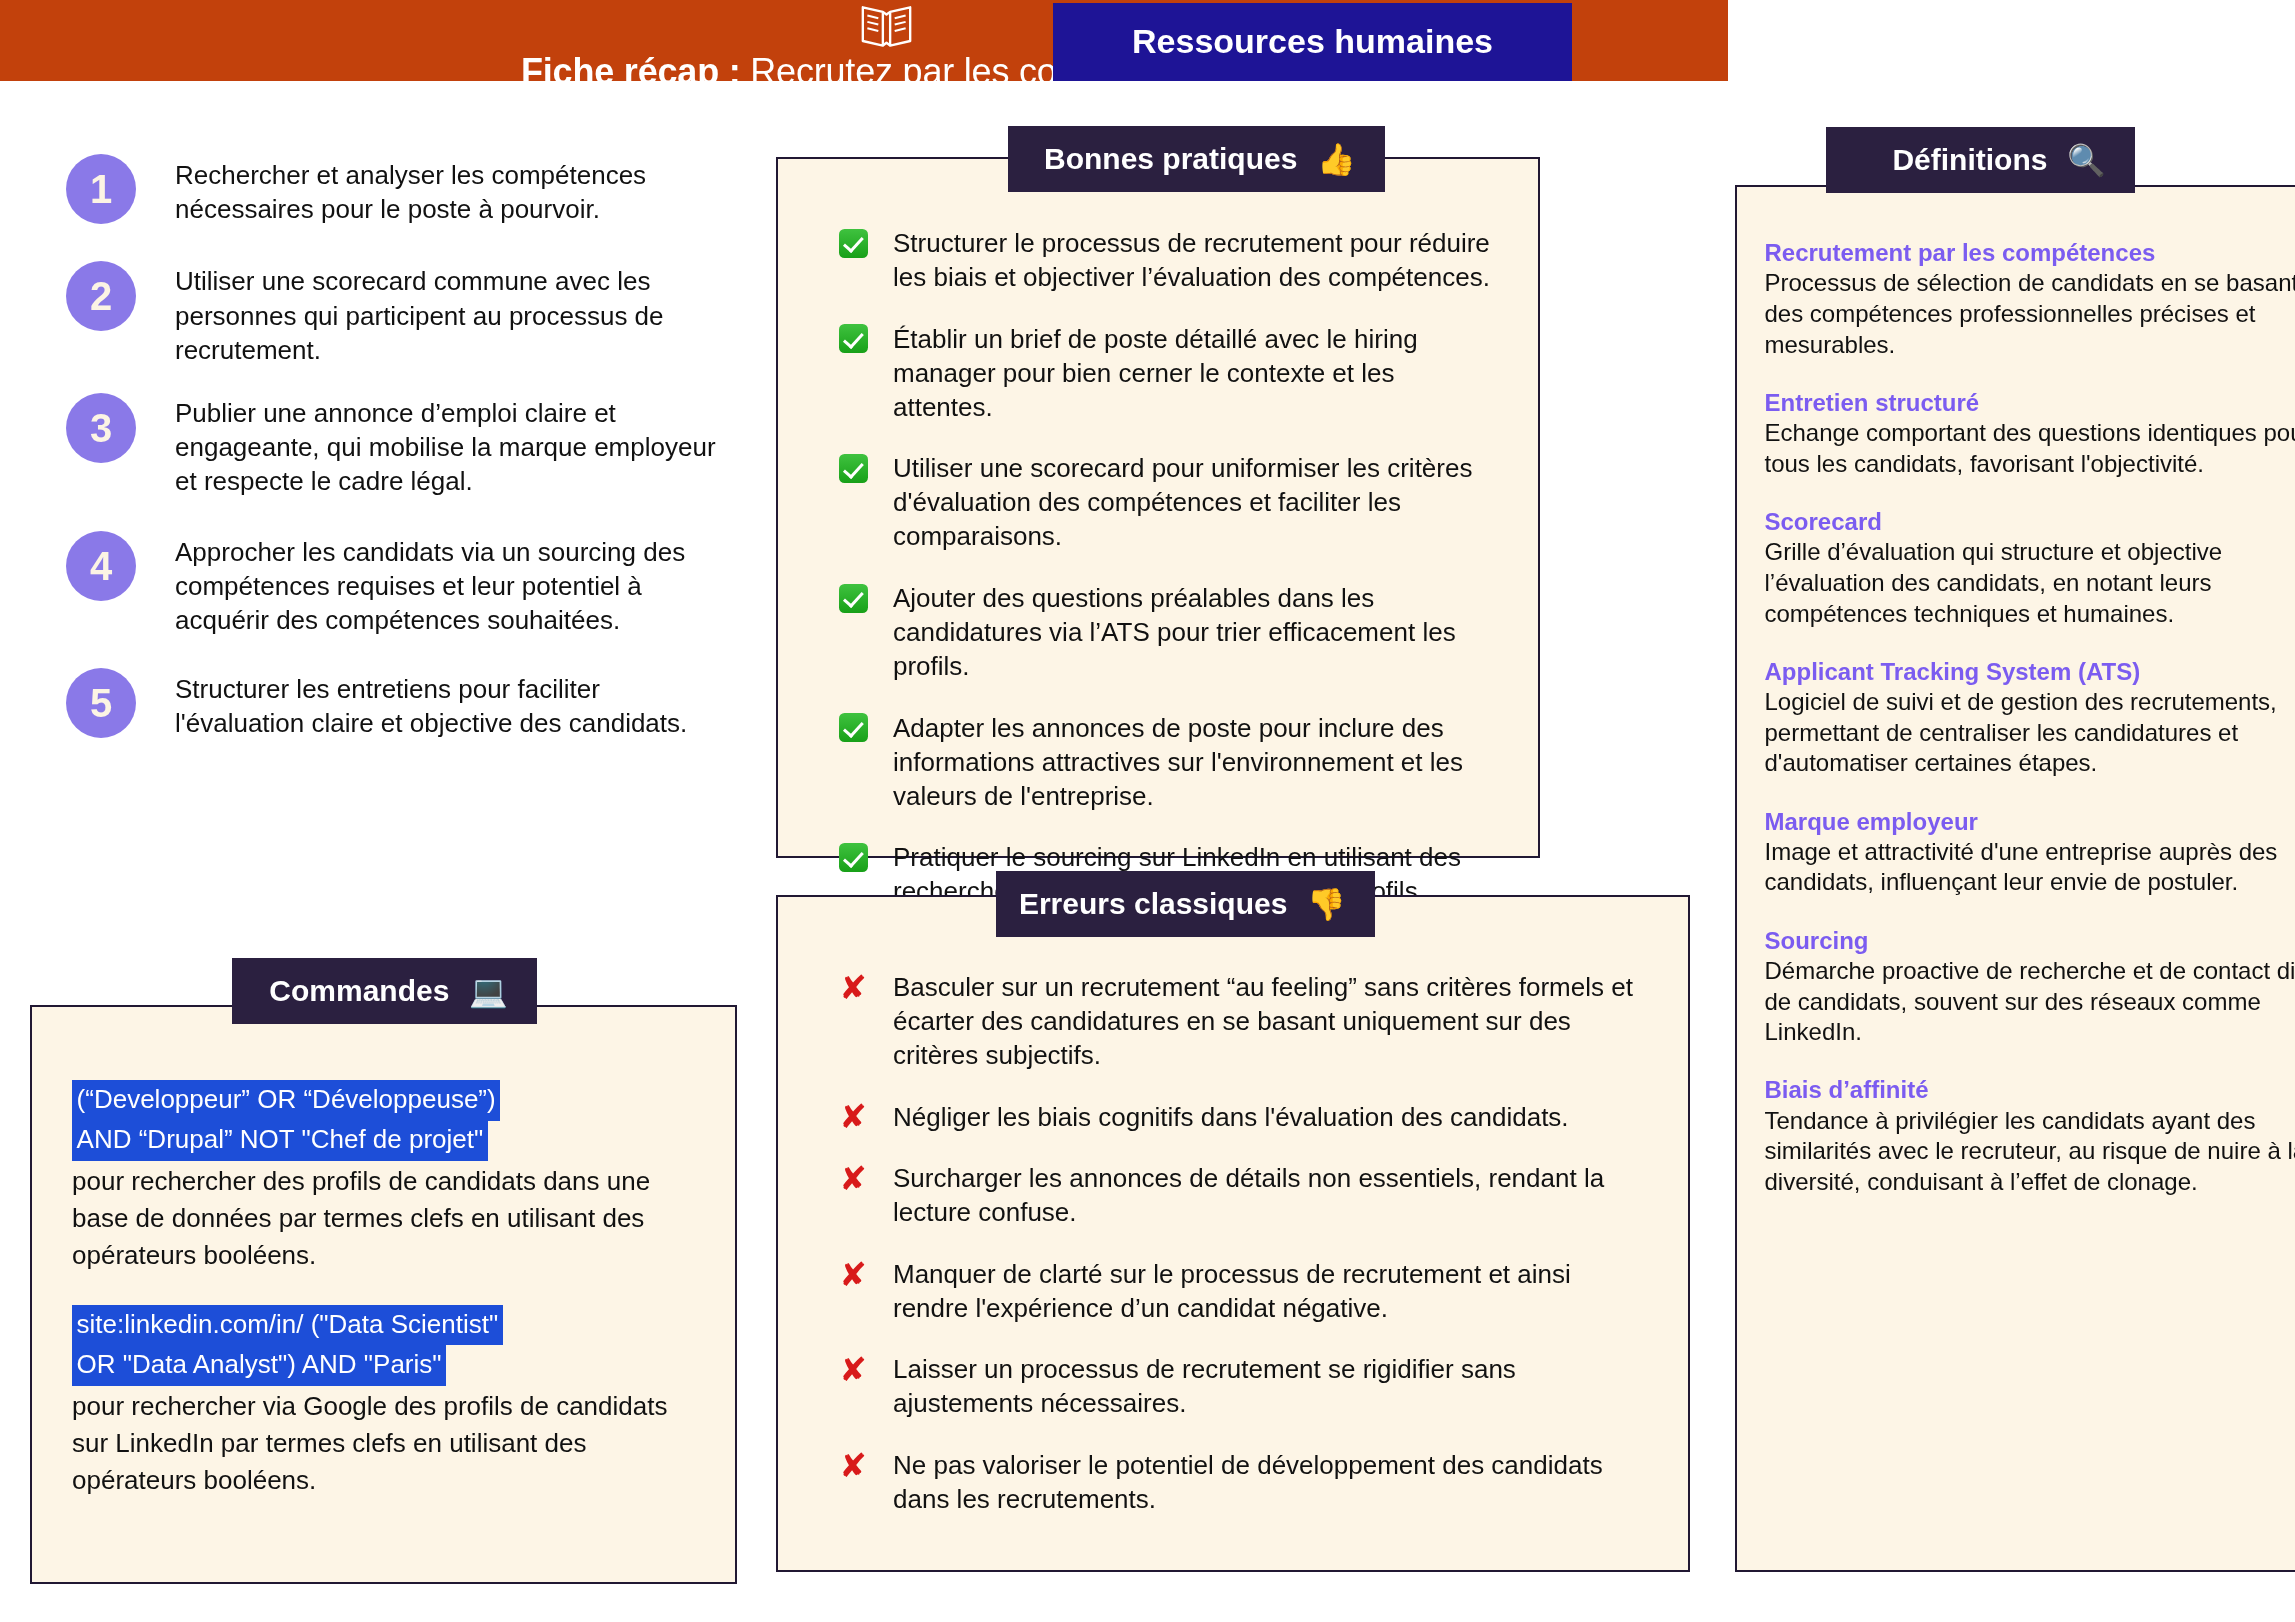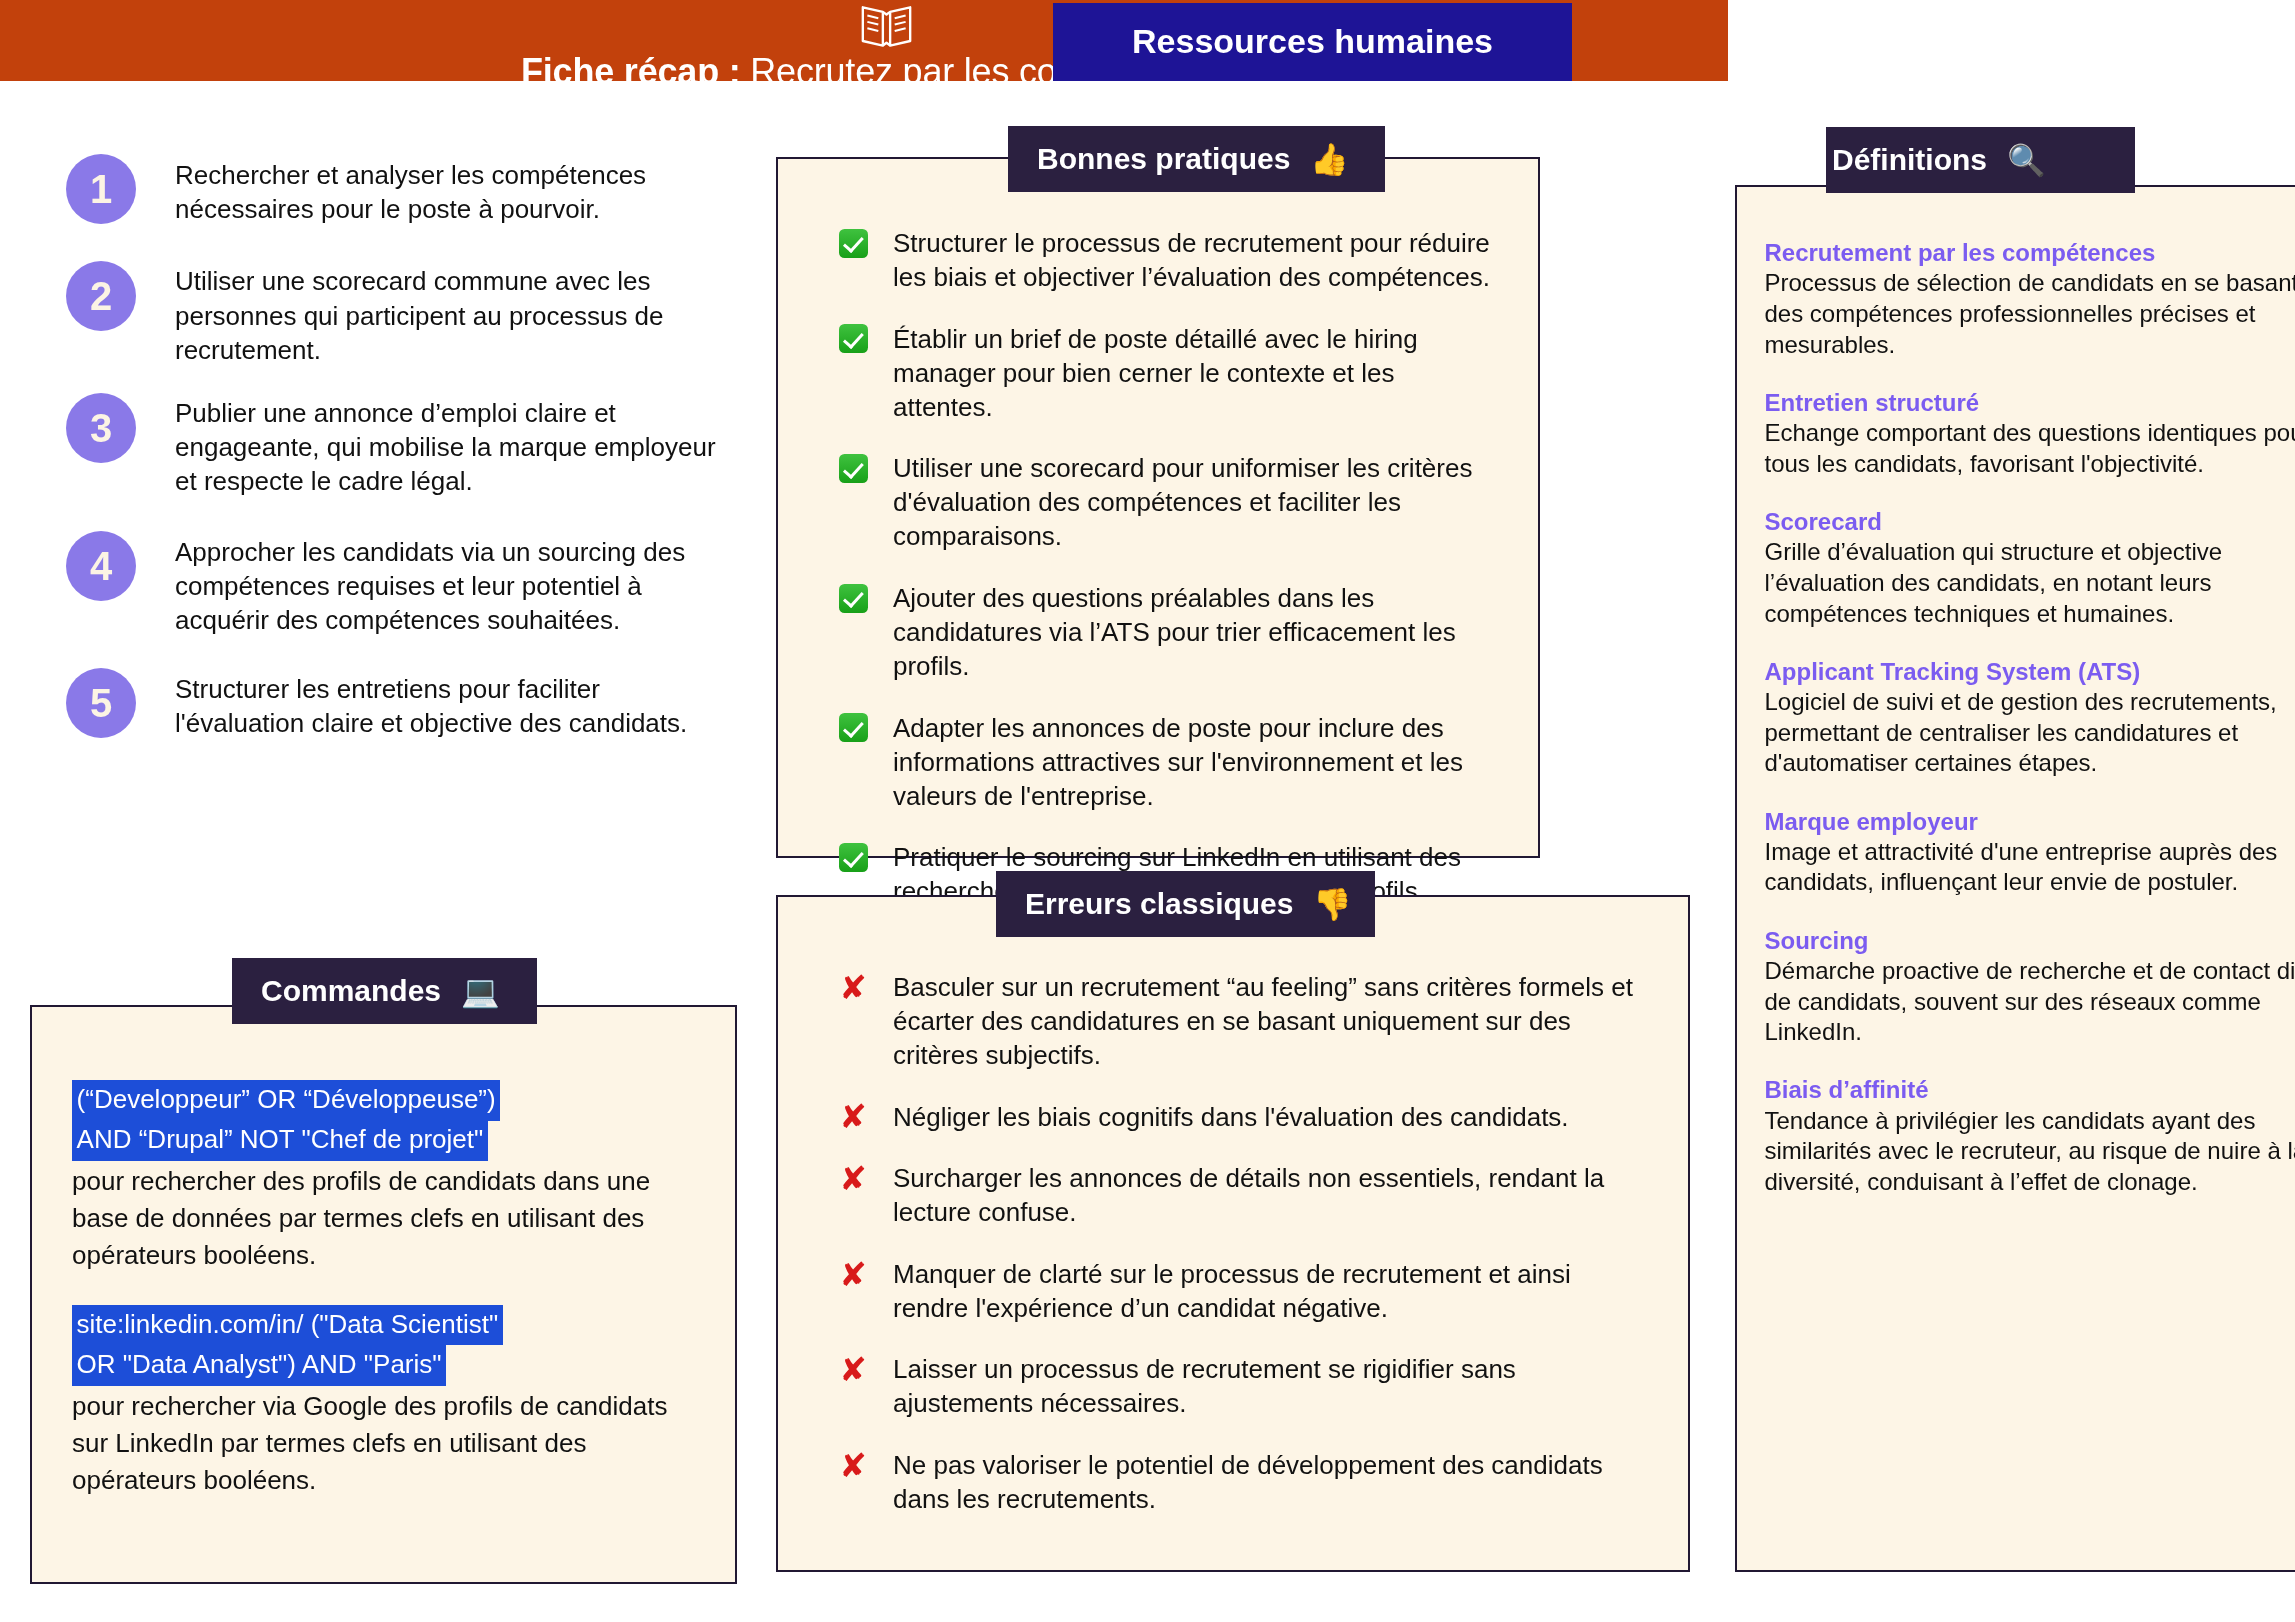--- a/index.html
+++ b/index.html
@@ -64,21 +64,21 @@
   .panel {
     position: absolute;
     background: #FDF5E6;
     border: 2.8px solid #211833;
   }
   .panel-cap {
     position: absolute;
     background: #2B2040;
     display: flex;
     align-items: center;
-    justify-content: flex-start;
+    justify-content: flex-end;
     gap: 20px;
     padding: 0 29px;
     z-index: 5;
   }
   .panel-cap-label {
     font-size: 30px;
     font-weight: bold;
     color: #ffffff;
     white-space: nowrap;
   }

